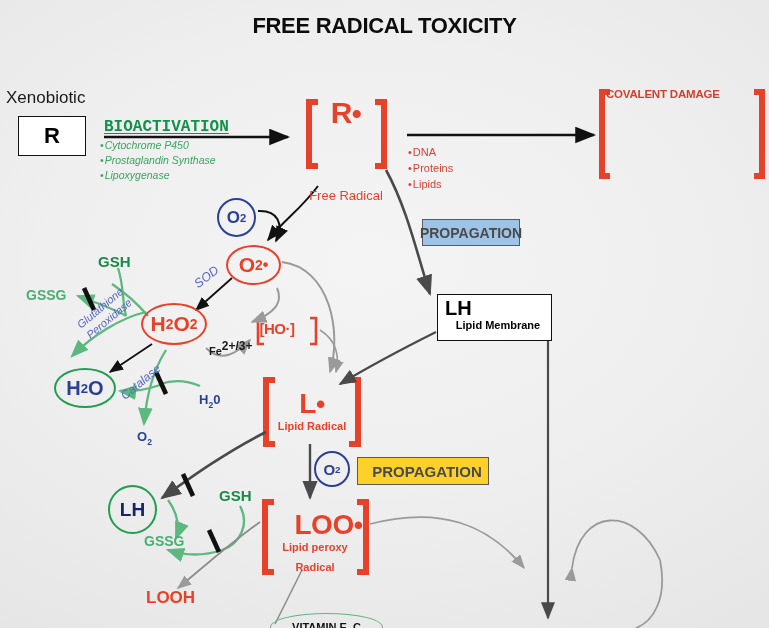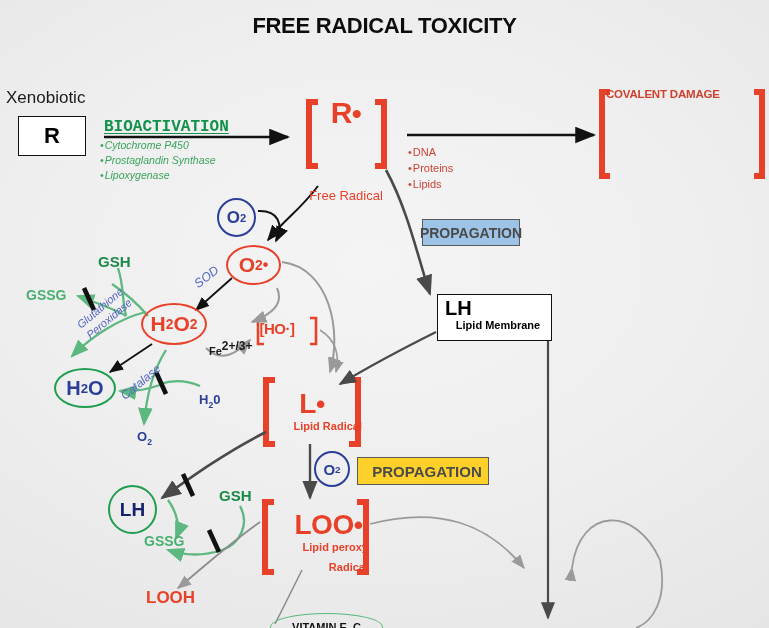--- a/index.html
+++ b/index.html
@@ -54,21 +54,21 @@
 
   
   .oxd { left: 606px; top: 88px; }
   .oxd-title { font-size: 11.5px; font-weight: bold; color: #d0402e; letter-spacing: -0.2px; }
   .oxd-list { font-size: 11.5px; color: #d0402e; line-height: 1.46; margin-top: 1px; }
   .oxd-list div::before { content: "\2022"; margin-right: 1px; }
 
   
   .species { text-align: center; color: #e8412a; }
   .sp-main { font-weight: bold; line-height: 1; letter-spacing: -0.5px; }
-  .sp-sub { font-size: 11px; font-weight: bold; line-height: 1.08; margin-top: 3px; text-align: right; }
+  .sp-sub { font-size: 11px; font-weight: bold; line-height: 1.08; margin-top: 3px; }
   .sp-cap { font-size: 13px; margin-top: 2px; color: #e8412a; }
 
   
   .sp-R { left: 300px; top: 98px; width: 92px; }
   .sp-R .sp-main { font-size: 30px; }
 
   
   .sp-HO { left: 256px; top: 316px; width: 42px; }
   .sp-HO .sp-main { font-size: 15px; }
 

